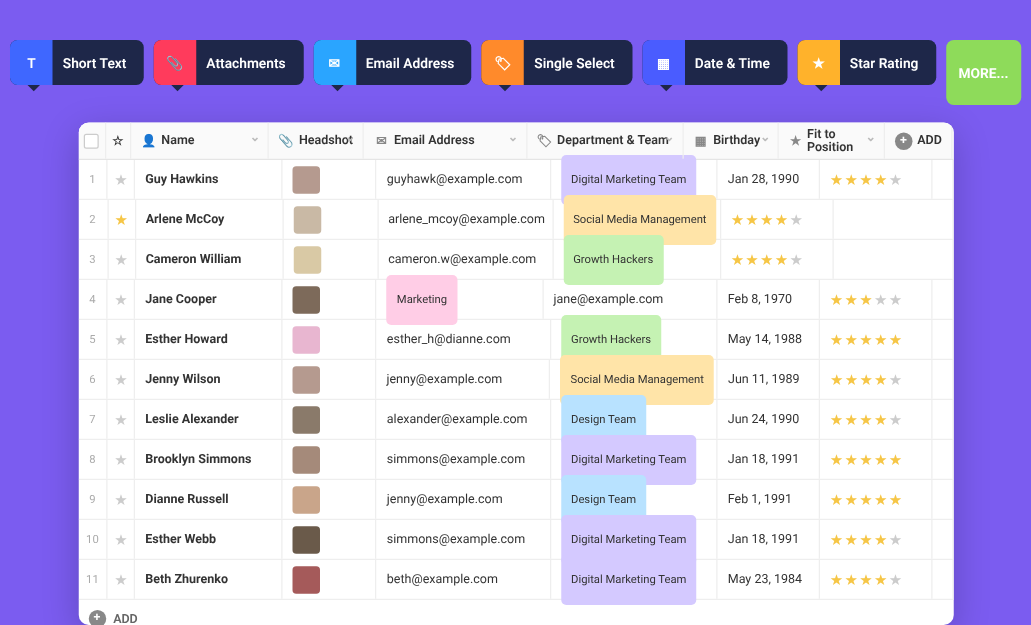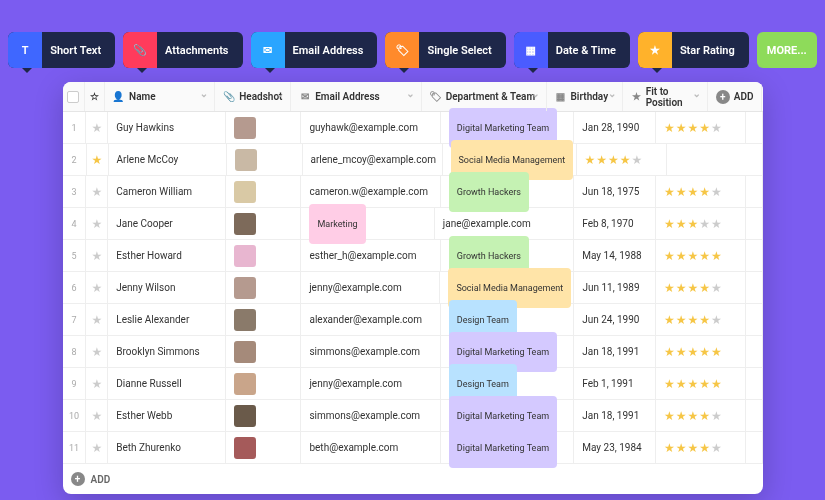--- a/index.html
+++ b/index.html
@@ -1,27 +1,27 @@
 <!DOCTYPE html>
 <html><head>
 <meta charset="utf-8">
 <style>
   * { box-sizing: border-box; margin: 0; padding: 0; }
   body { font-family: -apple-system, BlinkMacSystemFont, "Segoe UI", Roboto, Arial, sans-serif; background: #7b5cf0; width: 825px; height: 500px; overflow: hidden; display: flex; flex-direction: column; align-items: center; padding-top: 32px; }
   .toolbar { display: flex; gap: 8px; margin-bottom: 14px; }
   .ft-item { display: flex; align-items: center; background: #1e2749; color: #fff; border-radius: 6px; padding: 0 14px 0 0; height: 36px; font-size: 11px; font-weight: 600; cursor: pointer; position: relative; }
   .ft-item .ft-icon { width: 34px; height: 36px; display: flex; align-items: center; justify-content: center; border-radius: 6px 0 0 6px; margin-right: 8px; }
   .ft-item::after { content: ""; position: absolute; bottom: -5px; left: 14px; width: 0; height: 0; border-left: 5px solid transparent; border-right: 5px solid transparent; border-top: 5px solid #1e2749; }
-  .ft-more { background: #8edb5a; color: #fff; border-radius: 6px; height: 36px; display: flex; align-items: center; padding: 0 10px; font-size: 11px; font-weight: 700; cursor: pointer; }
+  .ft-more { background: #8edb5a; color: #fff; border-radius: 6px; height: 52px; display: flex; align-items: center; padding: 0 10px; font-size: 11px; font-weight: 700; cursor: pointer; }
   .table-wrap { background: #fff; border-radius: 8px; width: 700px; box-shadow: 0 8px 30px rgba(0,0,0,0.2); overflow: hidden; font-size: 10px; color: #333; }
   .thead { display: flex; background: #fafafa; border-bottom: 1px solid #e5e5e5; height: 30px; align-items: center; }
   .th, .td { display: flex; align-items: center; padding: 0 8px; border-right: 1px solid #eee; height: 100%; }
   .col-idx { width: 24px; padding: 0; justify-content: center; color: #aaa; font-size: 9px; }
   .col-star { width: 22px; padding: 0; justify-content: center; }
-  .col-name { width: 118px; }
+  .col-name { width: 118px; font-weight: bold; }
   .col-headshot { width: 76px; }
   .col-email { width: 140px; }
   .col-dept { width: 134px; }
   .col-bday { width: 82px; }
   .col-fit { width: 90px; }
   .col-add { flex: 1; justify-content: flex-start; gap:4px; color:#666; font-weight:600; cursor:pointer;}
   .th { font-weight: 600; gap: 4px; color: #333; position: relative; }
   .th .hicon { width: 12px; height: 12px; display: flex; align-items: center; justify-content: center; color: #888; }
   .th::after { content: "⌄"; position: absolute; right: 6px; top: 6px; color: #bbb; font-size: 10px; }
   .th.nohdr::after{ content:none; }
@@ -159,21 +159,20 @@
           <span class="rowstar ">★</span>
         </div>
     <div class="td col-name">Cameron William</div>
     <div class="td col-headshot">
           <span class="headshot" style="background:#d9c9a5"></span>
         </div>
     <div class="td col-email">cameron.w@example.com</div>
     <div class="td col-dept">
           <span class="tag" style="background:#c5f2b3">Growth Hackers</span>
         </div>
-    <div class="td col-bday">Jun 18, 1975</div>
     <div class="td col-fit">
           <div class="stars">
             <span class="star ">★</span>
             <span class="star ">★</span>
             <span class="star ">★</span>
             <span class="star ">★</span>
             <span class="star empty">★</span>
           </div>
         </div>
     <div class="td col-add"></div>
@@ -205,21 +204,21 @@
   </div>
       <div class="row">
     <div class="td col-idx">5</div>
     <div class="td col-star">
           <span class="rowstar ">★</span>
         </div>
     <div class="td col-name">Esther Howard</div>
     <div class="td col-headshot">
           <span class="headshot" style="background:#e8b6d0"></span>
         </div>
-    <div class="td col-email">esther_h@example.com</div>
+    <div class="td col-email">esther_h@dianne.com</div>
     <div class="td col-dept">
           <span class="tag" style="background:#c5f2b3">Growth Hackers</span>
         </div>
     <div class="td col-bday">May 14, 1988</div>
     <div class="td col-fit">
           <div class="stars">
             <span class="star ">★</span>
             <span class="star ">★</span>
             <span class="star ">★</span>
             <span class="star ">★</span>

